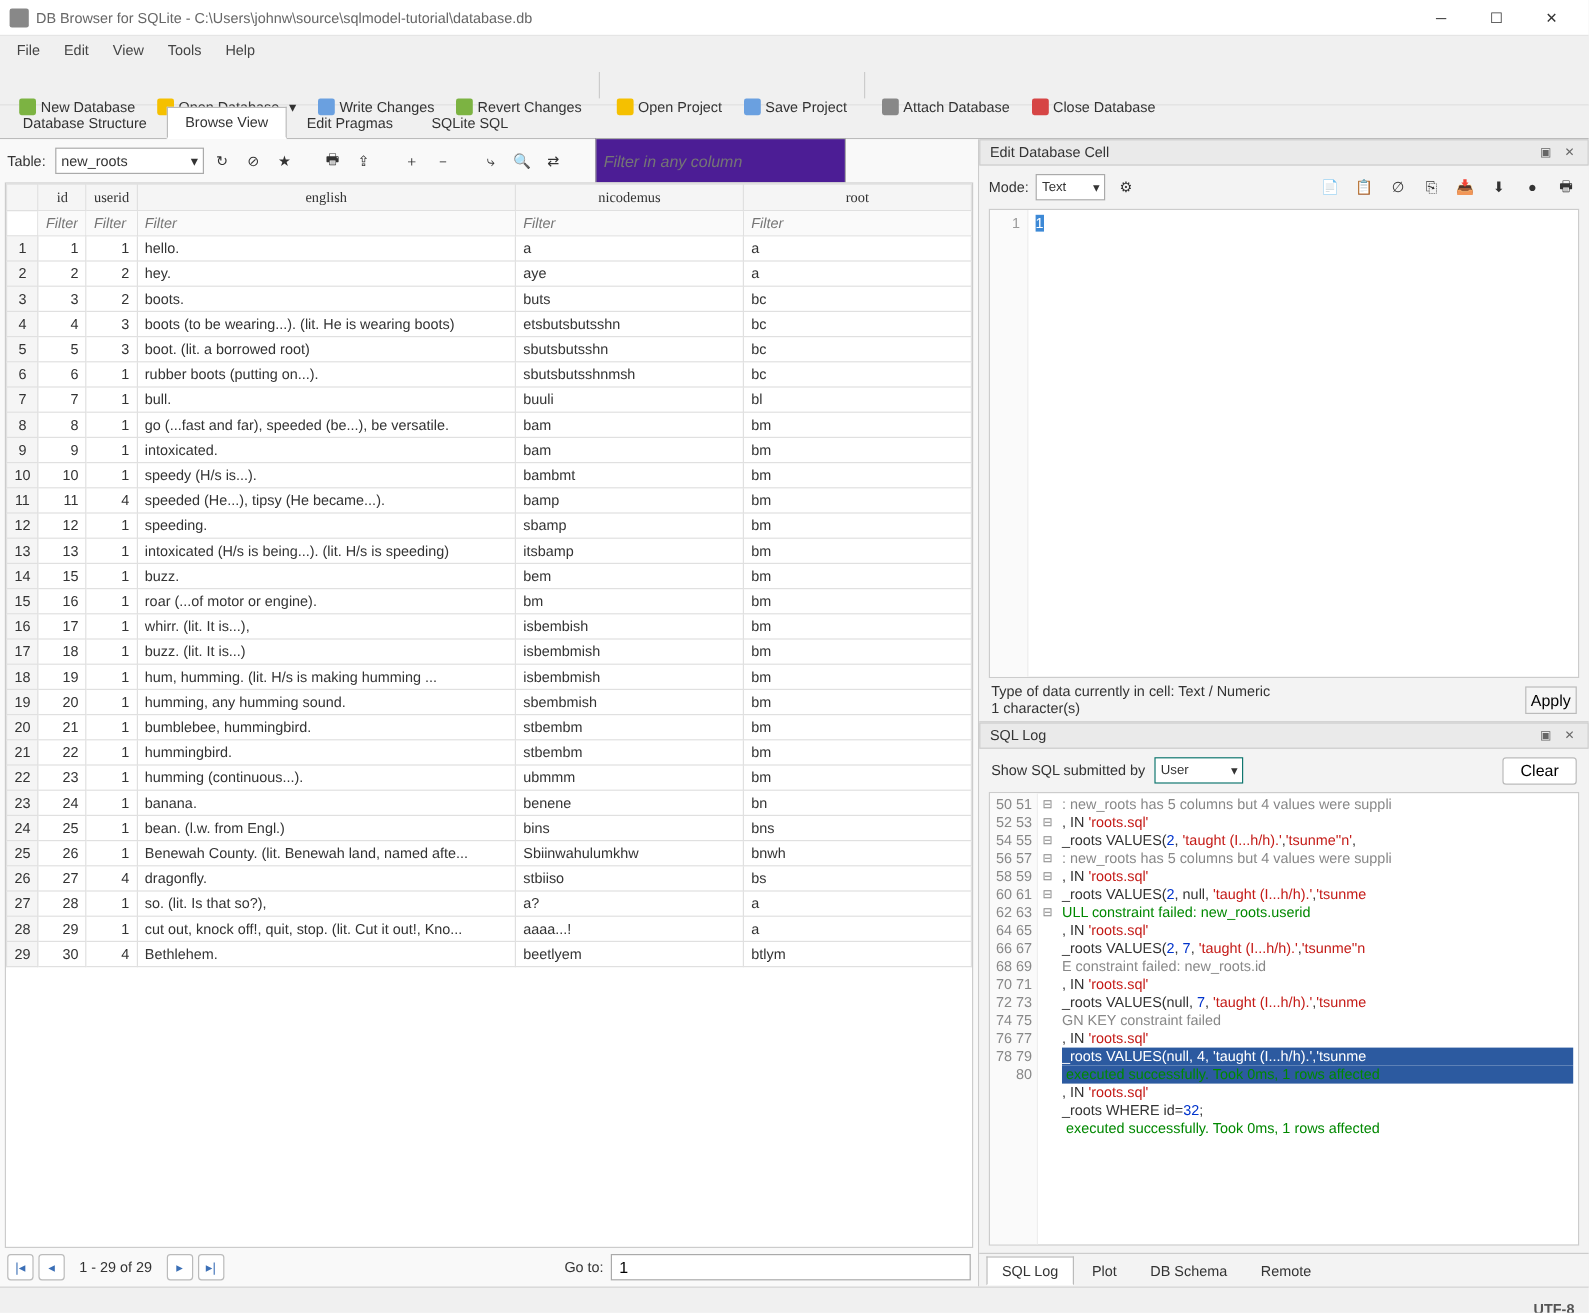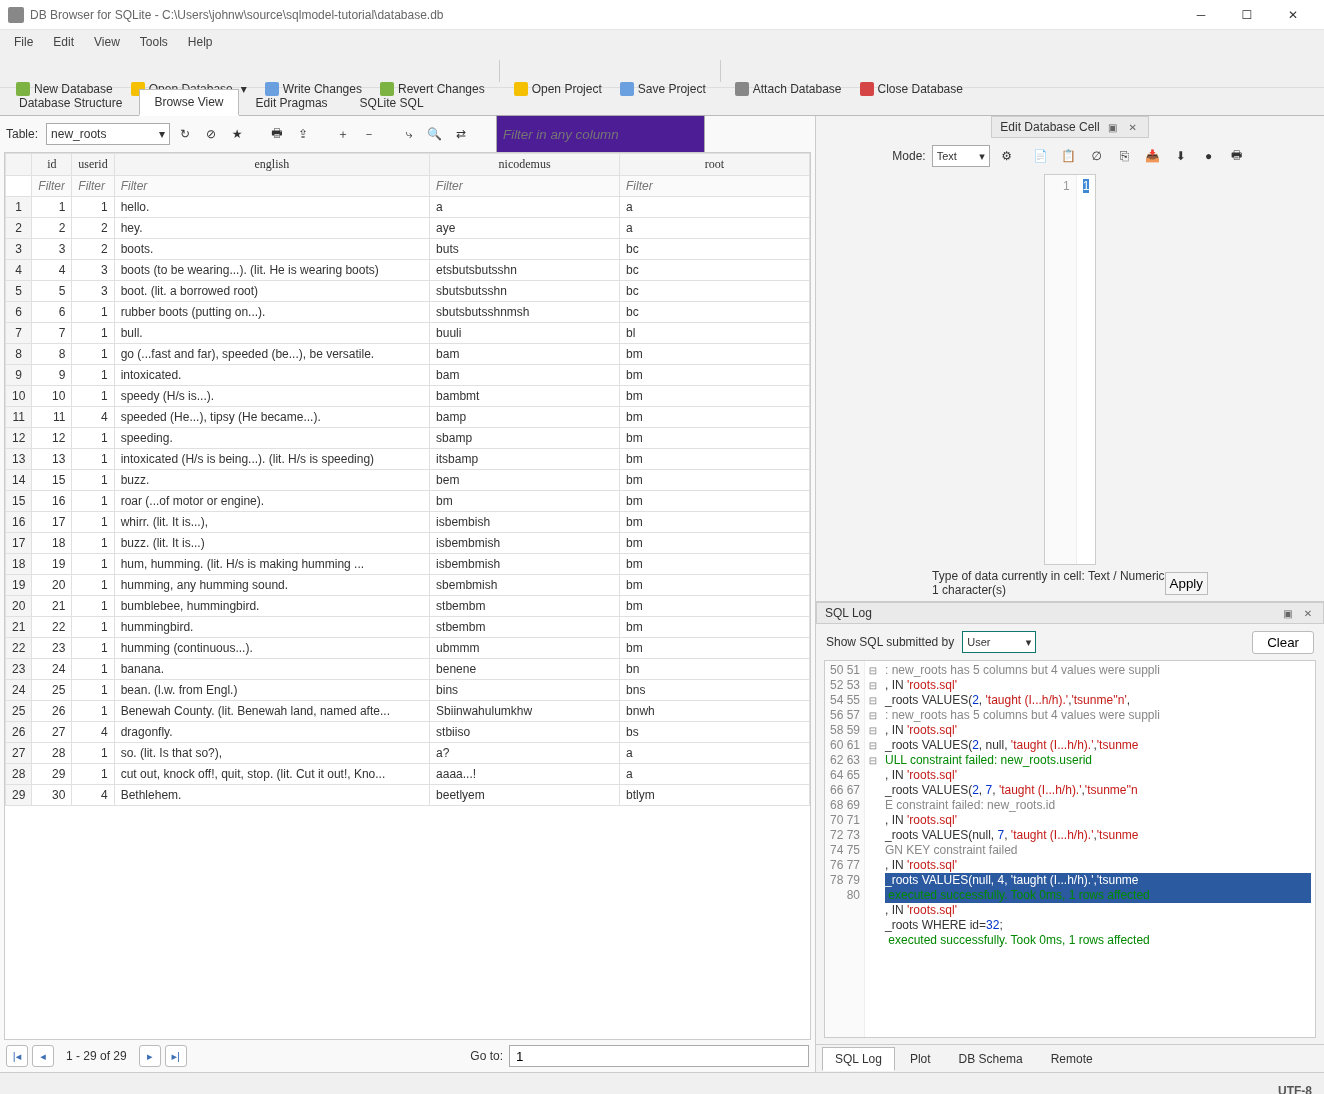--- a/index.html
+++ b/index.html
@@ -34,21 +34,21 @@
   table.data tr.filter td { padding: 0; }
   table.data tr.filter input { width: 100%; border: none; background: #fafafa; padding: 3px 6px; color: #888; font-style: italic; outline: none; font-size: 12px; }
   .pager { height: 32px; display: flex; align-items: center; padding: 0 6px; gap: 4px; }
   .pager button { width: 22px; height: 22px; border: 1px solid #bbb; background: #fff; border-radius: 3px; display: flex; align-items: center; justify-content: center; color: #3b6fb6; font-size: 11px; }
   .pager .count { margin: 0 8px; color: #333; }
   .pager .goto { margin-left: auto; display: flex; align-items: center; gap: 6px; }
   .pager .goto input { width: 300px; height: 22px; border: 1px solid #aaa; padding: 0 6px; background: #fff; }
   .panel-header { height: 22px; background: #eaeaea; border: 1px solid #ccc; display: flex; align-items: center; padding: 0 8px; color: #333; }
   .panel-header .spacer { flex: 1; }
   .panel-header .pi { width: 14px; height: 14px; margin-left: 6px; color: #666; display: flex; align-items: center; justify-content: center; font-size: 10px; }
-  .edit-area { height: 486px; display: flex; flex-direction: column; border-bottom: 1px solid #ccc; align-items: center; }
+  .edit-area { height: 486px; display: flex; flex-direction: column; border-bottom: 1px solid #ccc; }
   .mode-row { height: 36px; display: flex; align-items: center; padding: 0 8px; gap: 6px; }
   .mode-select { width: 58px; height: 22px; border: 1px solid #aaa; background: #fff; padding: 0 4px; display: flex; align-items: center; justify-content: space-between; font-size: 11px; }
   .edit-text { flex: 1; margin: 0 8px; border: 1px solid #ccc; background: #fff; display: flex; font-family: Consolas, monospace; font-size: 12px; }
   .edit-text .gutter { width: 32px; background: #fafafa; border-right: 1px solid #eee; text-align: right; padding: 4px 6px; color: #999; }
   .edit-text .content { padding: 4px 6px; flex: 1; }
   .edit-text .content span.sel { background: #3d89d6; color: #fff; }
   .edit-info { padding: 4px 10px; color: #333; display: flex; justify-content: space-between; align-items: center; }
   .apply-btn { border: 1px solid #bbb; background: #f5f5f5; padding: 3px 4px; }
   .sql-log { flex: 1; display: flex; flex-direction: column; }
   .log-controls { height: 36px; display: flex; align-items: center; padding: 0 10px; gap: 8px; }

